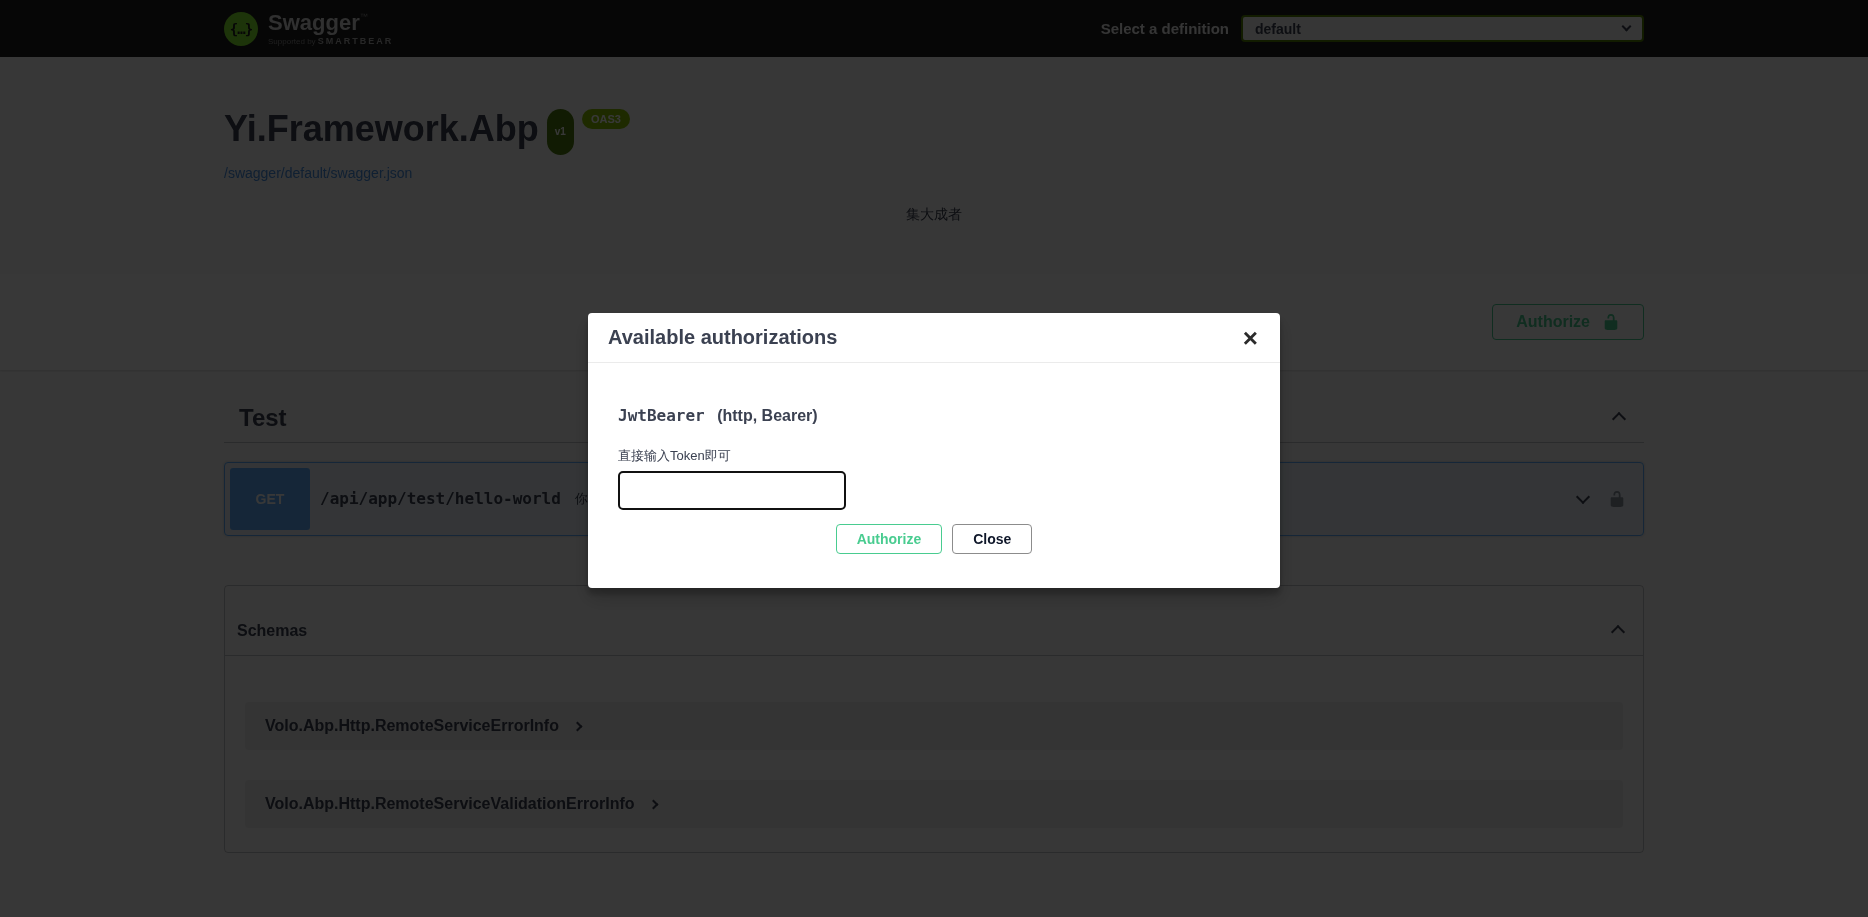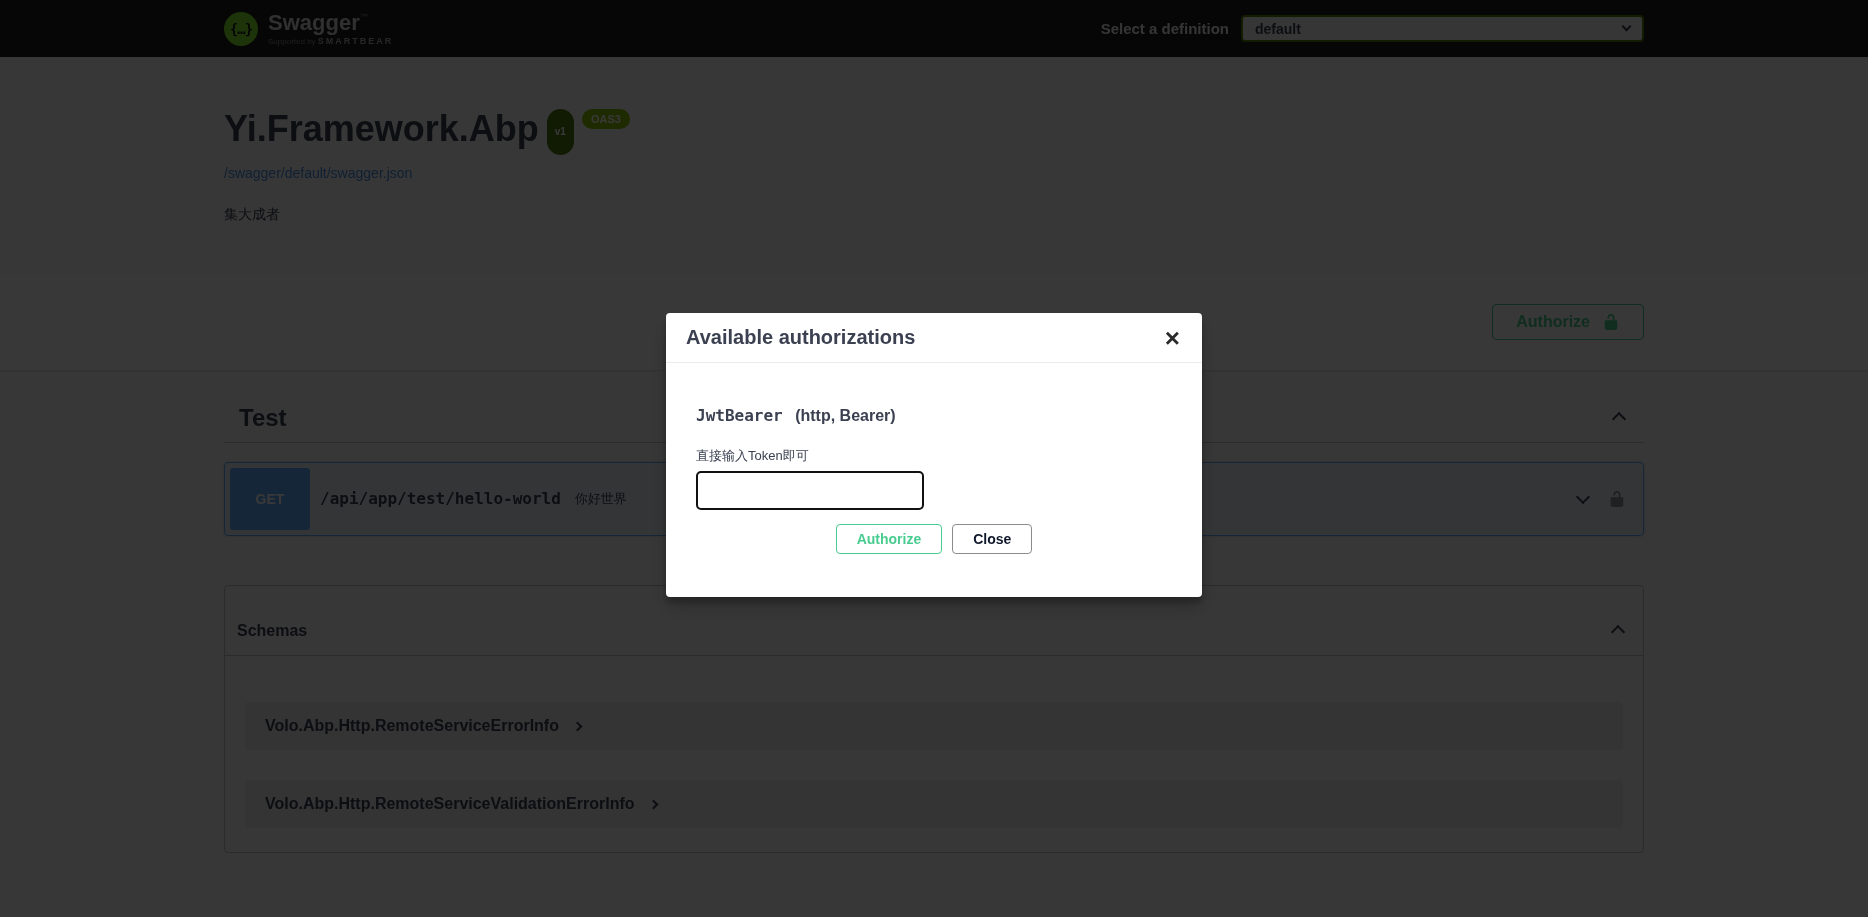--- a/index.html
+++ b/index.html
@@ -43,21 +43,21 @@
   .chev.select-chev { width:7px; height:7px; border-color:#3b4151; transform:rotate(45deg); margin-top:-4px; }
 
   
   .info { margin-top:50px; }
   .info-title { font-size:36px; font-weight:bold; margin:0; line-height:44px; color:#3b4151; }
   .badge { display:inline-block; border-radius:57px; color:#fff; font-weight:bold;
     padding:4px 9px; font-size:11px; vertical-align:top; margin-top:2px; margin-left:8px; line-height:12px; }
   .badge-v1 { background:#4d7c0f; font-size:10px; padding:17px 8px; }
   .badge-oas3 { background:#89bf04; }
   .info-link { color:#4990e2; font-size:14px; margin-top:10px; display:inline-block; text-decoration:none; cursor:pointer; }
-  .info-desc { font-size:14px; margin-top:24px; color:#3b4151; }
+  .info-desc { font-size:14px; margin-top:24px; color:#3b4151;text-align:center; }
 
   
   .scheme-container { margin-top:50px; background:#fff; box-shadow:0 1px 2px 0 rgba(0,0,0,.15); padding:30px 0; }
   .scheme-inner { display:flex; justify-content:flex-end; }
   .btn-authorize {
     display:flex; align-items:center; gap:12px; background:transparent;
     color:#49cc90; border:1px solid #49cc90; border-radius:4px;
     padding:8px 23px; font-size:16px; font-weight:bold; cursor:pointer;
     font-family:inherit;
   }
@@ -90,28 +90,28 @@
   .model-rows { padding:25px 20px 24px; }
   .model-row { height:48px; background:rgba(0,0,0,.05); border-radius:4px;
     display:flex; align-items:center; padding:0 20px; margin-bottom:30px; cursor:pointer; }
   .model-row:last-child { margin-bottom:0; }
   .model-title { font-size:16px; font-weight:bold; color:#3b4151; margin-right:15px; }
 
   
   .backdrop { position:fixed; inset:0; background:rgba(0,0,0,.78); z-index:50; }
   .modal {
     position:fixed; top:313px; left:50%; transform:translateX(-50%);
-    width:536px; background:#fff; border-radius:4px; z-index:60;
+    width:692px; background:#fff; border-radius:4px; z-index:60;
     box-shadow:0 10px 20px rgba(0,0,0,.19), 0 6px 6px rgba(0,0,0,.23);
   }
   .modal-header { display:flex; align-items:center; padding:13px 20px; border-bottom:1px solid #ebebeb; }
   .modal-title { font-size:20px; font-weight:bold; color:#3b4151; }
   .modal-close { margin-left:auto; font-size:26px; font-weight:bold; color:#2b2b2b;
     background:none; border:none; line-height:20px; padding:0 2px; cursor:pointer; }
-  .modal-body { padding:0 30px 43px; }
+  .modal-body { padding:0 30px 34px; }
   .scheme-head { margin-top:43px; font-size:16px; font-weight:bold; color:#3b4151; }
   .scheme-head code { font-family:"DejaVu Sans Mono","Liberation Mono",monospace; font-size:16px; margin-right:8px; }
   .scheme-desc { margin-top:22px; font-size:13px; color:#3b4151; }
   .value-label { display:block; margin-top:8px; font-size:14px; font-weight:bold; color:#3b4151; }
   .token-input { margin-top:6px; width:228px; height:39px; border:2px solid #111;
     border-radius:5px; font-size:16px; padding:0 8px; outline:none; display:block;
     font-family:inherit; }
   .modal-btn-row { margin-top:14px; display:flex; justify-content:center; gap:10px; }
   .modal-btn { padding:6px 20px; font-size:14px; font-weight:bold; border-radius:4px;
     background:#fff; cursor:pointer; font-family:inherit; }

